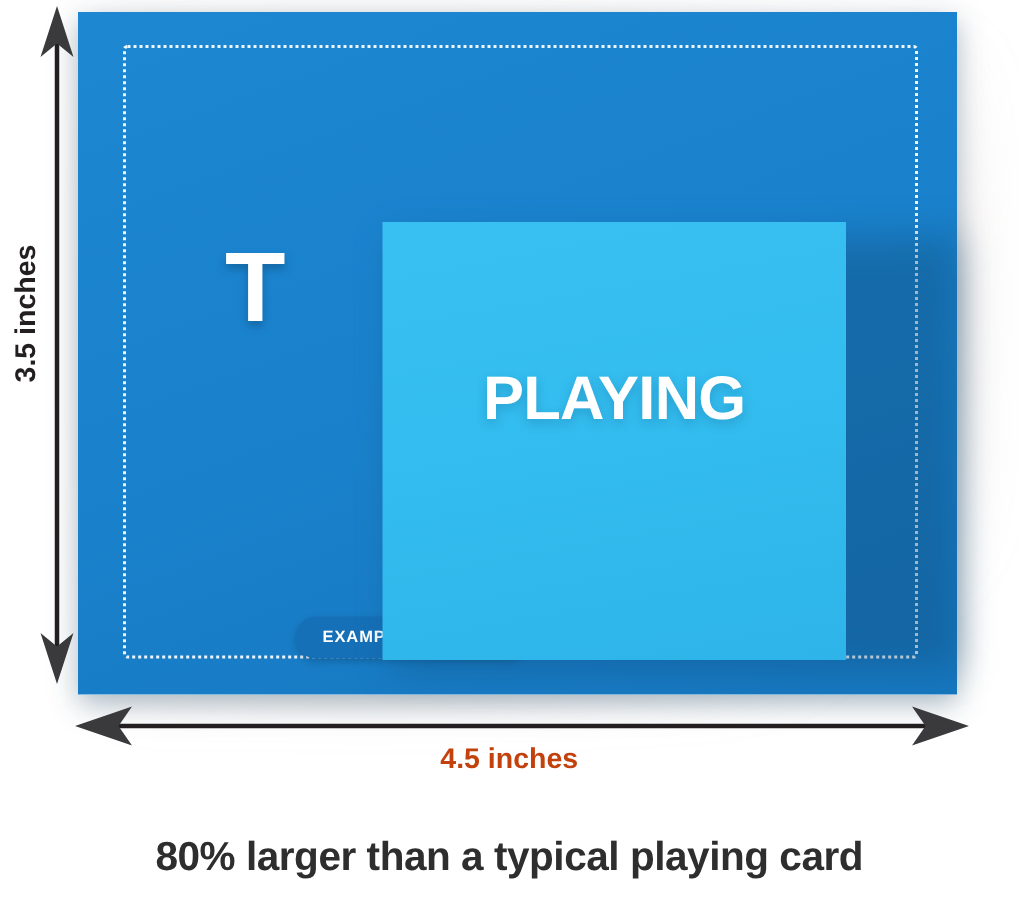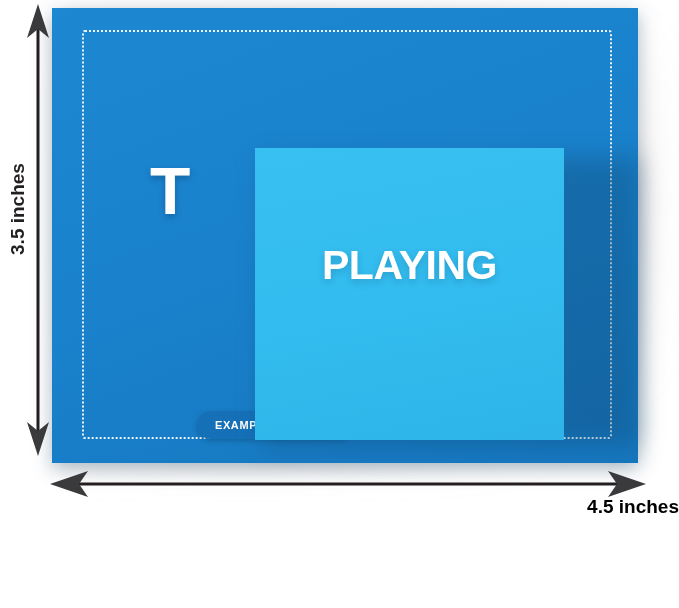--- a/index.html
+++ b/index.html
@@ -153,24 +153,24 @@
     top: 468px;
     width: 600px;
     height: 32px;
     z-index: 6;
   }
   .h-label {
     position: absolute;
     left: 0;
     right: 0;
     top: 496px;
-    text-align: right;
+    text-align: center;
     font-size: 19px;
     font-weight: bold;
-    color: #000000;
+    color: #c2410c;
     z-index: 7;
   }
 
   
   .caption {
     position: absolute;
     left: 0;
     right: 0;
     top: 556px;
     text-align: center;
@@ -213,14 +213,15 @@
   <div class="v-label">3.5 inches</div>
 
   <svg class="h-arrow" viewBox="0 0 600 32">
     <line x1="14" y1="16" x2="586" y2="16" stroke="#231f20" stroke-width="3"></line>
     <polygon points="2,16 40,3 31,16 40,29" fill="#3a3a3c"></polygon>
     <polygon points="598,16 560,3 569,16 560,29" fill="#3a3a3c"></polygon>
   </svg>
 
   <div class="h-label">4.5 inches</div>
 
+  <div class="caption">80% larger than a typical playing card</div>
 
 </div>
 
 </body></html>

